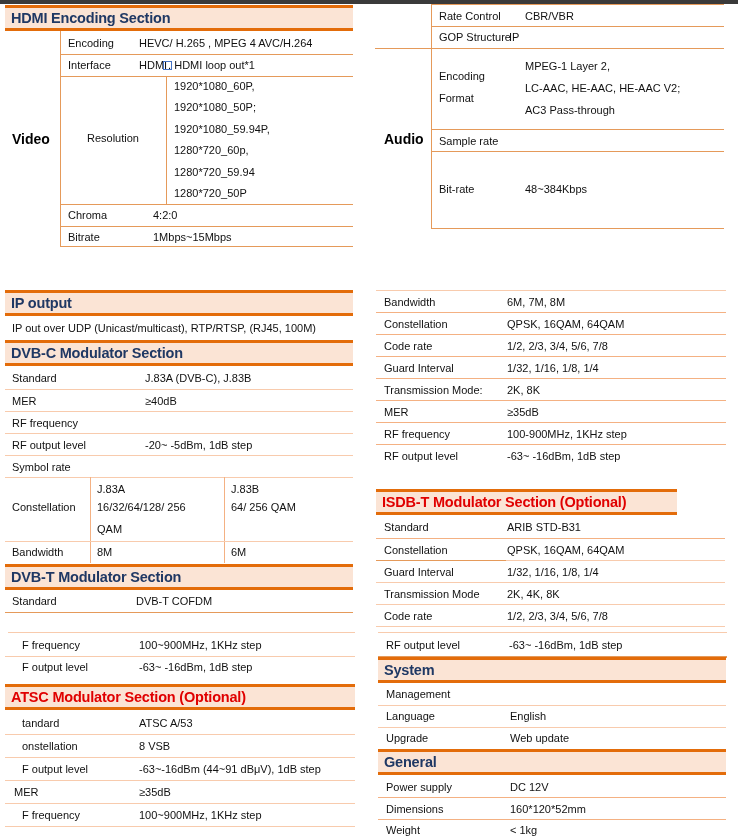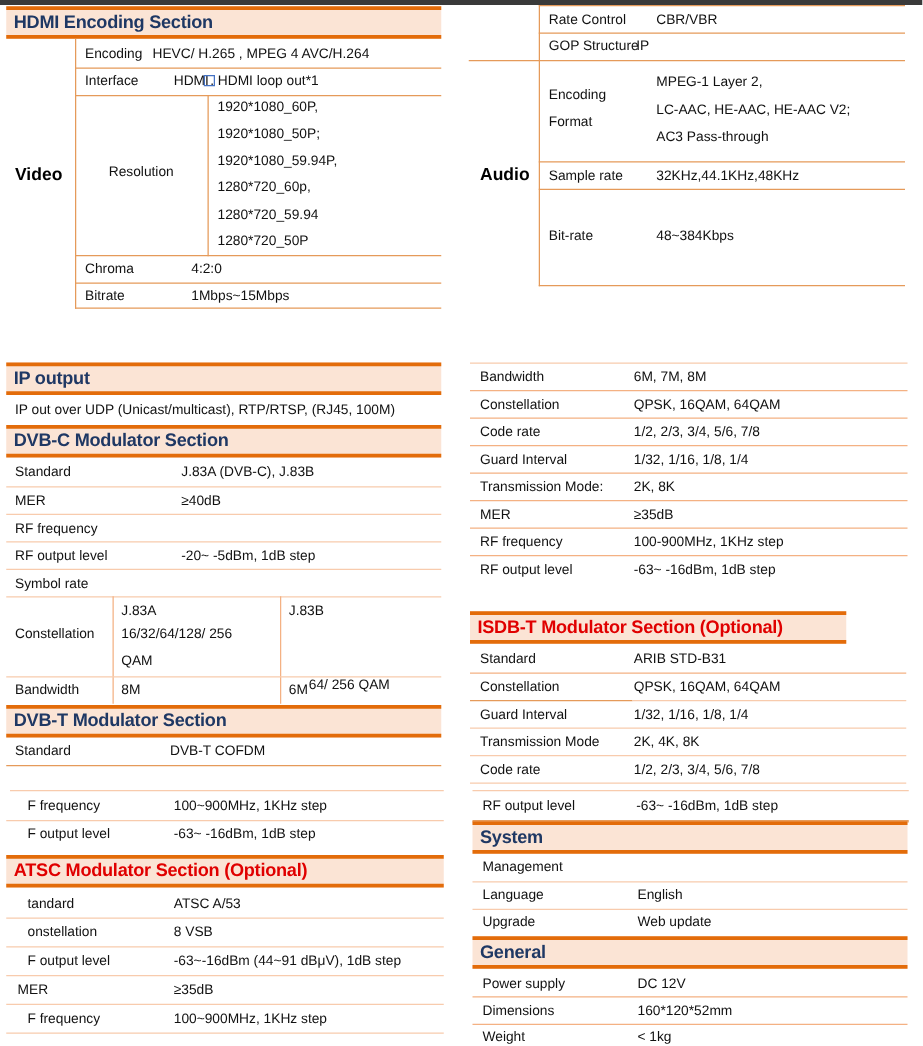--- a/index.html
+++ b/index.html
@@ -31,21 +31,21 @@
 <div class="topbar"></div>
 
 <div class="sec-head" style="left:5px; top:5px; width:348px;">
   <span>HDMI Encoding Section</span>
 </div>
 <div class="big-label" style="left:12px; top:131px;">Video</div>
 <div class="vline dark" style="left:60px; top:31px; height:216px;"></div>
 
 <div class="row" style="left:60px; top:32px; width:293px;">
   <span class="k" style="left:8px;">Encoding</span>
-  <span class="v" style="left:62px;">HEVC/ H.265 , MPEG 4 AVC/H.264</span>
+  <span class="v" style="left:79px;">HEVC/ H.265 , MPEG 4 AVC/H.264</span>
 </div>
 <div class="line dark" style="left:60px; top:54px; width:293px;"></div>
 <div class="row" style="left:60px; top:54px; width:293px;">
   <span class="k" style="left:8px;">Interface</span>
   <span class="v" style="left:79px;"><span>HDMI</span><span class="hdmi-mark"></span><span>. HDMI loop out*1</span></span>
 </div>
 <div class="line dark" style="left:60px; top:76px; width:293px;"></div>
 
 <div class="abs" style="left:60px; top:76px; width:293px; height:129px;">
   <span class="abs" style="left:27px; top:56px;">Resolution</span>
@@ -85,21 +85,20 @@
 <div class="abs" style="left:431px; top:48px; width:293px; height:82px;">
   <span class="res-line" style="left:8px; top:22px;">Encoding</span>
   <span class="res-line" style="left:8px; top:44px;">Format</span>
   <span class="res-line" style="left:94px; top:12px;">MPEG-1 Layer 2,</span>
   <span class="res-line" style="left:94px; top:34px;">LC-AAC, HE-AAC, HE-AAC V2;</span>
   <span class="res-line" style="left:94px; top:56px;">AC3 Pass-through</span>
 </div>
 <div class="line dark" style="left:431px; top:129px; width:293px;"></div>
 <div class="row" style="left:431px; top:130px; width:293px;">
   <span class="k" style="left:8px;">Sample rate</span>
-  <span class="v" style="left:94px;">32KHz,44.1KHz,48KHz</span>
 </div>
 <div class="line dark" style="left:431px; top:151px; width:293px;"></div>
 <div class="row" style="left:431px; top:178px; width:293px;">
   <span class="k" style="left:8px;">Bit-rate</span>
   <span class="v" style="left:94px;">48~384Kbps</span>
 </div>
 <div class="line dark" style="left:431px; top:228px; width:293px;"></div>
 
 <div class="sec-head" style="left:5px; top:290px; width:348px;">
   <span>IP output</span>
@@ -138,21 +137,21 @@
 <div class="vline" style="left:90px; top:477px; height:86px;"></div>
 <div class="vline" style="left:224px; top:477px; height:86px;"></div>
 <div class="row" style="left:5px; top:478px; width:348px;">
   <span class="k" style="left:92px;">J.83A</span>
   <span class="v" style="left:226px;">J.83B</span>
 </div>
 <div class="abs" style="left:5px; top:499px; width:348px; height:42px;">
   <span class="res-line" style="left:7px; top:2px;">Constellation</span>
   <span class="res-line" style="left:92px; top:2px;">16/32/64/128/ 256</span>
   <span class="res-line" style="left:92px; top:24px;">QAM</span>
-  <span class="res-line" style="left:242px; top:2px;margin-top:41px;">64/ 256 QAM</span>
+  <span class="res-line" style="left:226px; top:2px;">64/ 256 QAM</span>
 </div>
 <div class="line pale" style="left:5px; top:541px; width:348px;"></div>
 <div class="row" style="left:5px; top:541px; width:348px;">
   <span class="k" style="left:7px;">Bandwidth</span>
   <span class="v" style="left:92px;">8M</span>
   <span class="v" style="left:226px;">6M</span>
 </div>
 
 <div class="sec-head" style="left:5px; top:564px; width:348px;">
   <span>DVB-T Modulator Section</span>

